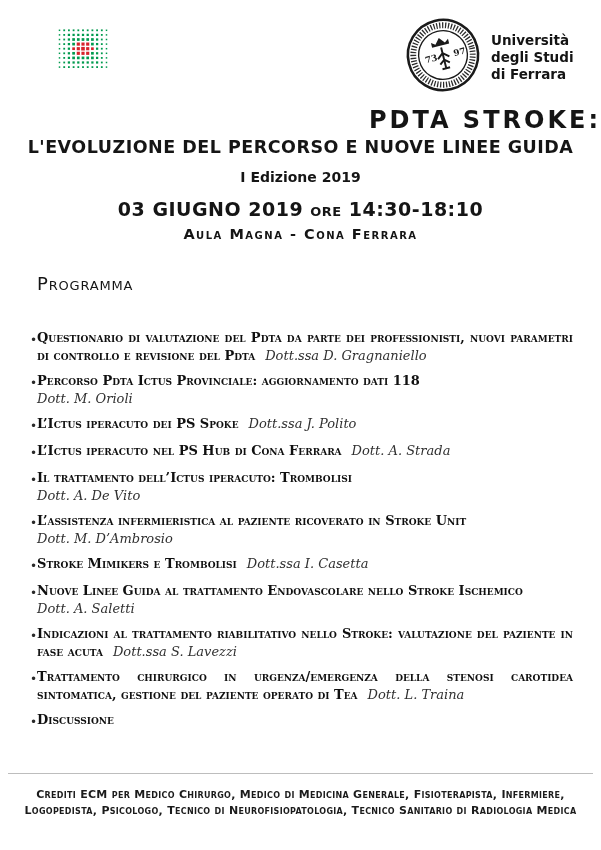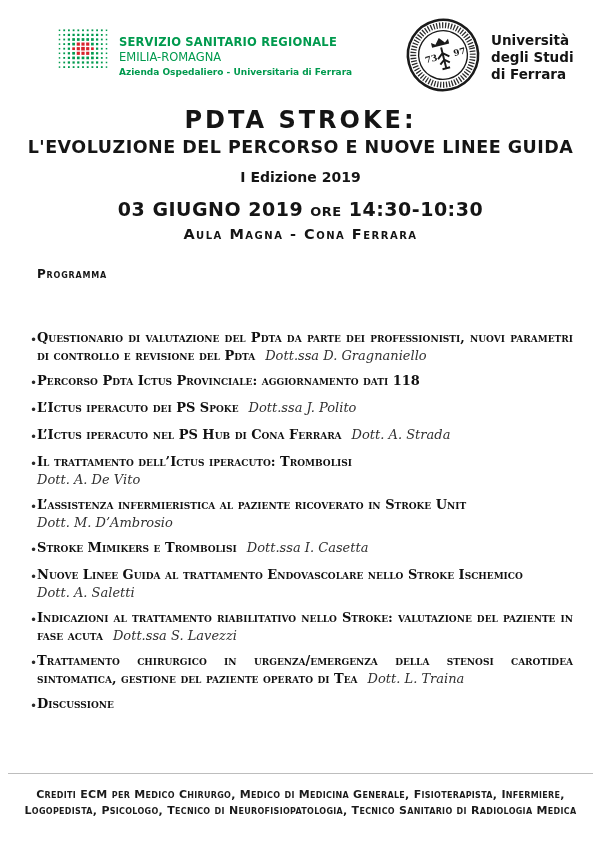--- a/index.html
+++ b/index.html
@@ -19,28 +19,28 @@
   .ssr-l1 { font-size:11.5px; font-weight:bold; color:#009a4e; letter-spacing:0.2px; }
   .ssr-l2 { font-size:11.5px; color:#009a4e; margin-top:1px; }
   .ssr-l3 { font-size:9px; font-weight:bold; color:#009a4e; margin-top:3px; }
 
   .header-right { position:absolute; left:404px; top:16px; display:flex; align-items:center; gap:9px; }
   .seal { width:78px; height:78px; transform:rotate(-14deg); }
   .unife-name div { font-size:13.5px; font-weight:bold; line-height:17px; color:#141414; }
 
   
   .title-block { position:absolute; left:0; right:0; top:106px; text-align:center; }
-  .t1 { font-size:24px; font-weight:bold; letter-spacing:3px; }
+  .t1 { font-size:24px; font-weight:bold; letter-spacing:3px;text-align:right; }
   .t2 { font-size:17.5px; font-weight:bold; letter-spacing:0.5px; margin-top:3px; }
   .t3 { font-size:14px; font-weight:bold; margin-top:12px; }
   .t4 { font-size:19px; font-weight:bold; font-variant:small-caps; margin-top:13px; letter-spacing:0.5px; }
   .t5 { font-size:14.5px; font-weight:bold; font-variant:small-caps; letter-spacing:1.5px; margin-top:6px; }
 
   
-  .programma { position:absolute; left:37px; top:267px; font-size:12px; font-weight:700;
+  .programma { position:absolute; left:37px; top:273px; font-size:18px; font-weight:400;
                font-variant:small-caps; letter-spacing:0.8px; }
 
   
   .list { position:absolute; left:30px; top:329px; width:543px; margin:0; padding:0; list-style:none; }
   .prog-item { display:flex; gap:1px; margin-bottom:7px; }
   .bullet { flex:none; width:6px; }
   .bullet::before { content:"•"; font-size:12px; color:#2a2a2a; line-height:18px; }
   .item-body { flex:1; font-family:"DejaVu Serif","Liberation Serif",serif;
                font-size:13px; line-height:18px; color:#101010; }
   .item-body.justify { text-align:justify; }
@@ -155,25 +155,20 @@
         <rect x="15.70" y="38.20" width="1.80" height="1.80" fill="#009a4e"></rect>
         <rect x="20.40" y="38.20" width="1.80" height="1.80" fill="#009a4e"></rect>
         <rect x="25.10" y="38.20" width="1.80" height="1.80" fill="#009a4e"></rect>
         <rect x="29.80" y="38.20" width="1.80" height="1.80" fill="#009a4e"></rect>
         <rect x="34.50" y="38.20" width="1.80" height="1.80" fill="#009a4e"></rect>
         <rect x="39.20" y="38.20" width="1.80" height="1.80" fill="#009a4e"></rect>
         <rect x="43.90" y="38.20" width="1.80" height="1.80" fill="#009a4e"></rect>
         <rect x="48.75" y="38.35" width="1.50" height="1.50" fill="#009a4e"></rect>
       </svg>
   </span>
-  <div class="ssr-text">
-    <div class="ssr-l1">SERVIZIO SANITARIO REGIONALE</div>
-    <div class="ssr-l2">EMILIA-ROMAGNA</div>
-    <div class="ssr-l3">Azienda Ospedaliero - Universitaria di Ferrara</div>
-  </div>
 </div>
 
 <div class="header-right">
   <span>
     <svg class="seal" viewBox="-40 -40 80 80" xmlns="http://www.w3.org/2000/svg">
       <circle cx="0" cy="0" r="36" fill="none" stroke="#1a1a1a" stroke-width="2.6"></circle>
       <circle cx="0" cy="0" r="25" fill="none" stroke="#1a1a1a" stroke-width="1.4"></circle>
 
       <circle cx="0" cy="0" r="30.5" fill="none" stroke="#2a2a2a" stroke-width="6" stroke-dasharray="1.3 1.7"></circle>
 
@@ -188,37 +183,37 @@
     <div>Università</div>
     <div>degli Studi</div>
     <div>di Ferrara</div>
   </div>
 </div>
 
 <div class="title-block">
   <div class="t1">PDTA STROKE:</div>
   <div class="t2">L'EVOLUZIONE DEL PERCORSO E NUOVE LINEE GUIDA</div>
   <div class="t3">I Edizione 2019</div>
-  <div class="t4">03 GIUGNO 2019 ore 14:30-10:30</div>
+  <div class="t4">03 GIUGNO 2019 ore 14:30-18:10</div>
   <div class="t5">Aula Magna - Cona Ferrara</div>
 </div>
 
 <div class="programma">Programma</div>
 
 <ul class="list">
     <li class="prog-item">
     <span class="bullet"></span>
     <div class="item-body justify">
       <span class="item-title">Questionario di valutazione del Pdta da parte dei professionisti, nuovi parametri di controllo e revisione del Pdta</span><span class="speaker inline">Dott.ssa D. Gragnaniello</span>
     </div>
   </li>
     <li class="prog-item">
     <span class="bullet"></span>
     <div class="item-body">
-      <span class="item-title">Percorso Pdta Ictus Provinciale: aggiornamento dati 118</span>
+      <span class="item-title">Percorso Pdta Ictus Provinciale: aggiornamento dati 118</span><span class="speaker block">Dott. M. Orioli</span>
     </div>
   </li>
     <li class="prog-item">
     <span class="bullet"></span>
     <div class="item-body">
       <span class="item-title">L’Ictus iperacuto dei PS Spoke</span><span class="speaker inline">Dott.ssa J. Polito</span>
     </div>
   </li>
     <li class="prog-item">
     <span class="bullet"></span>

